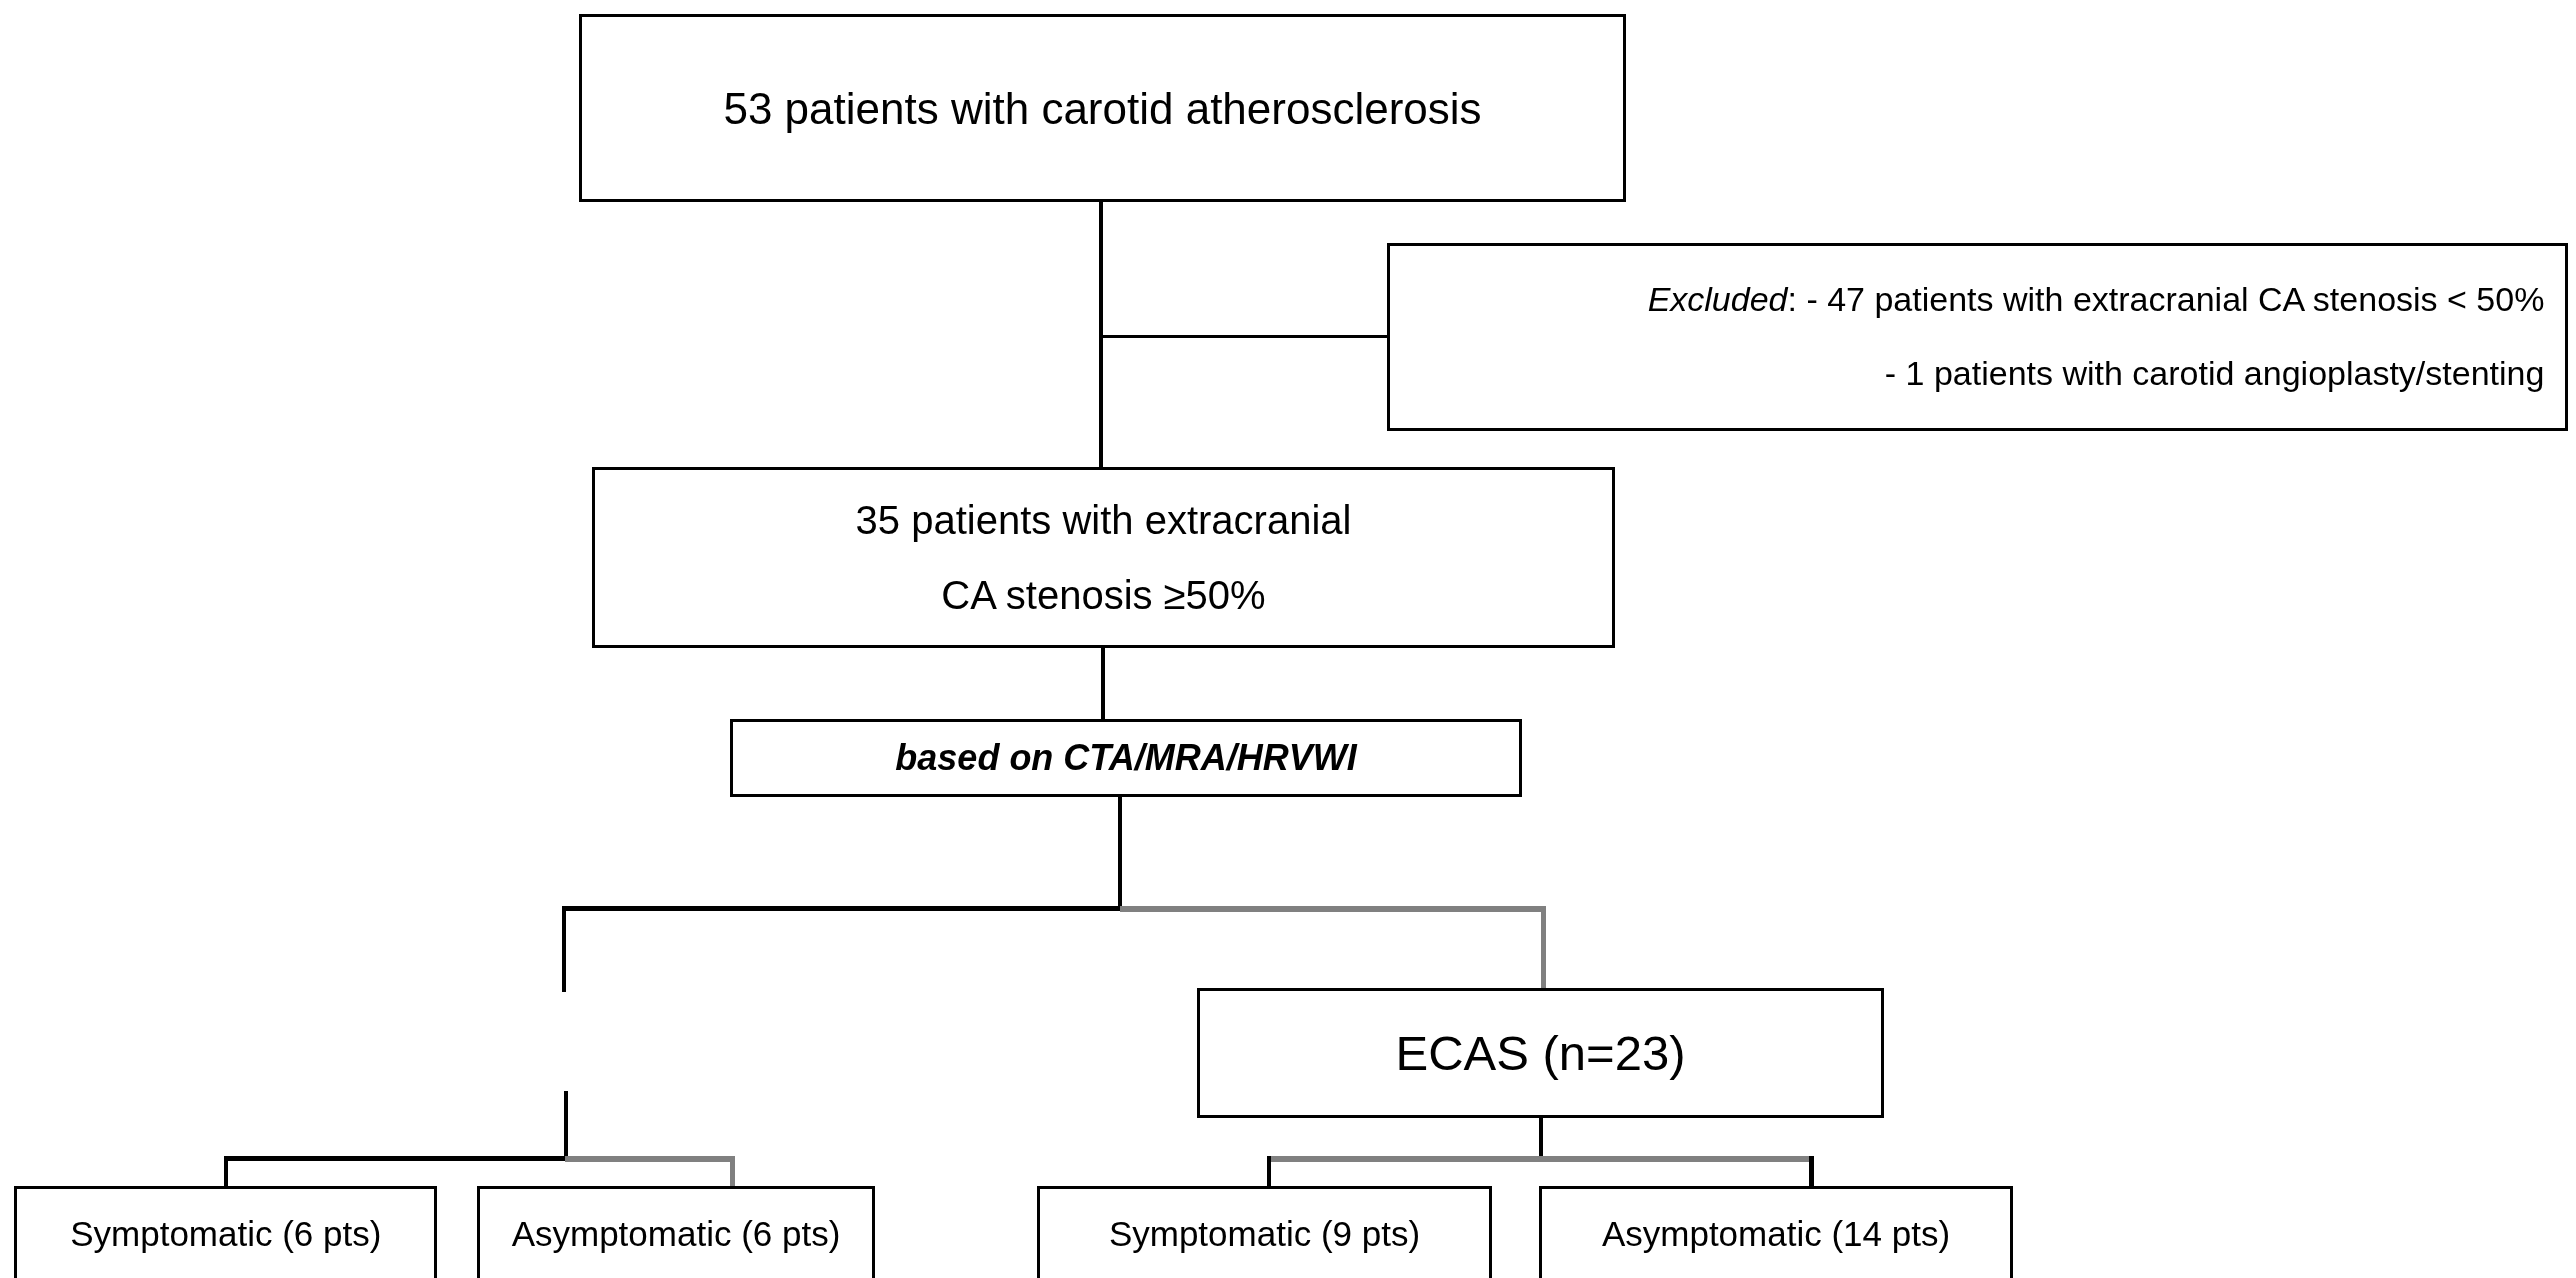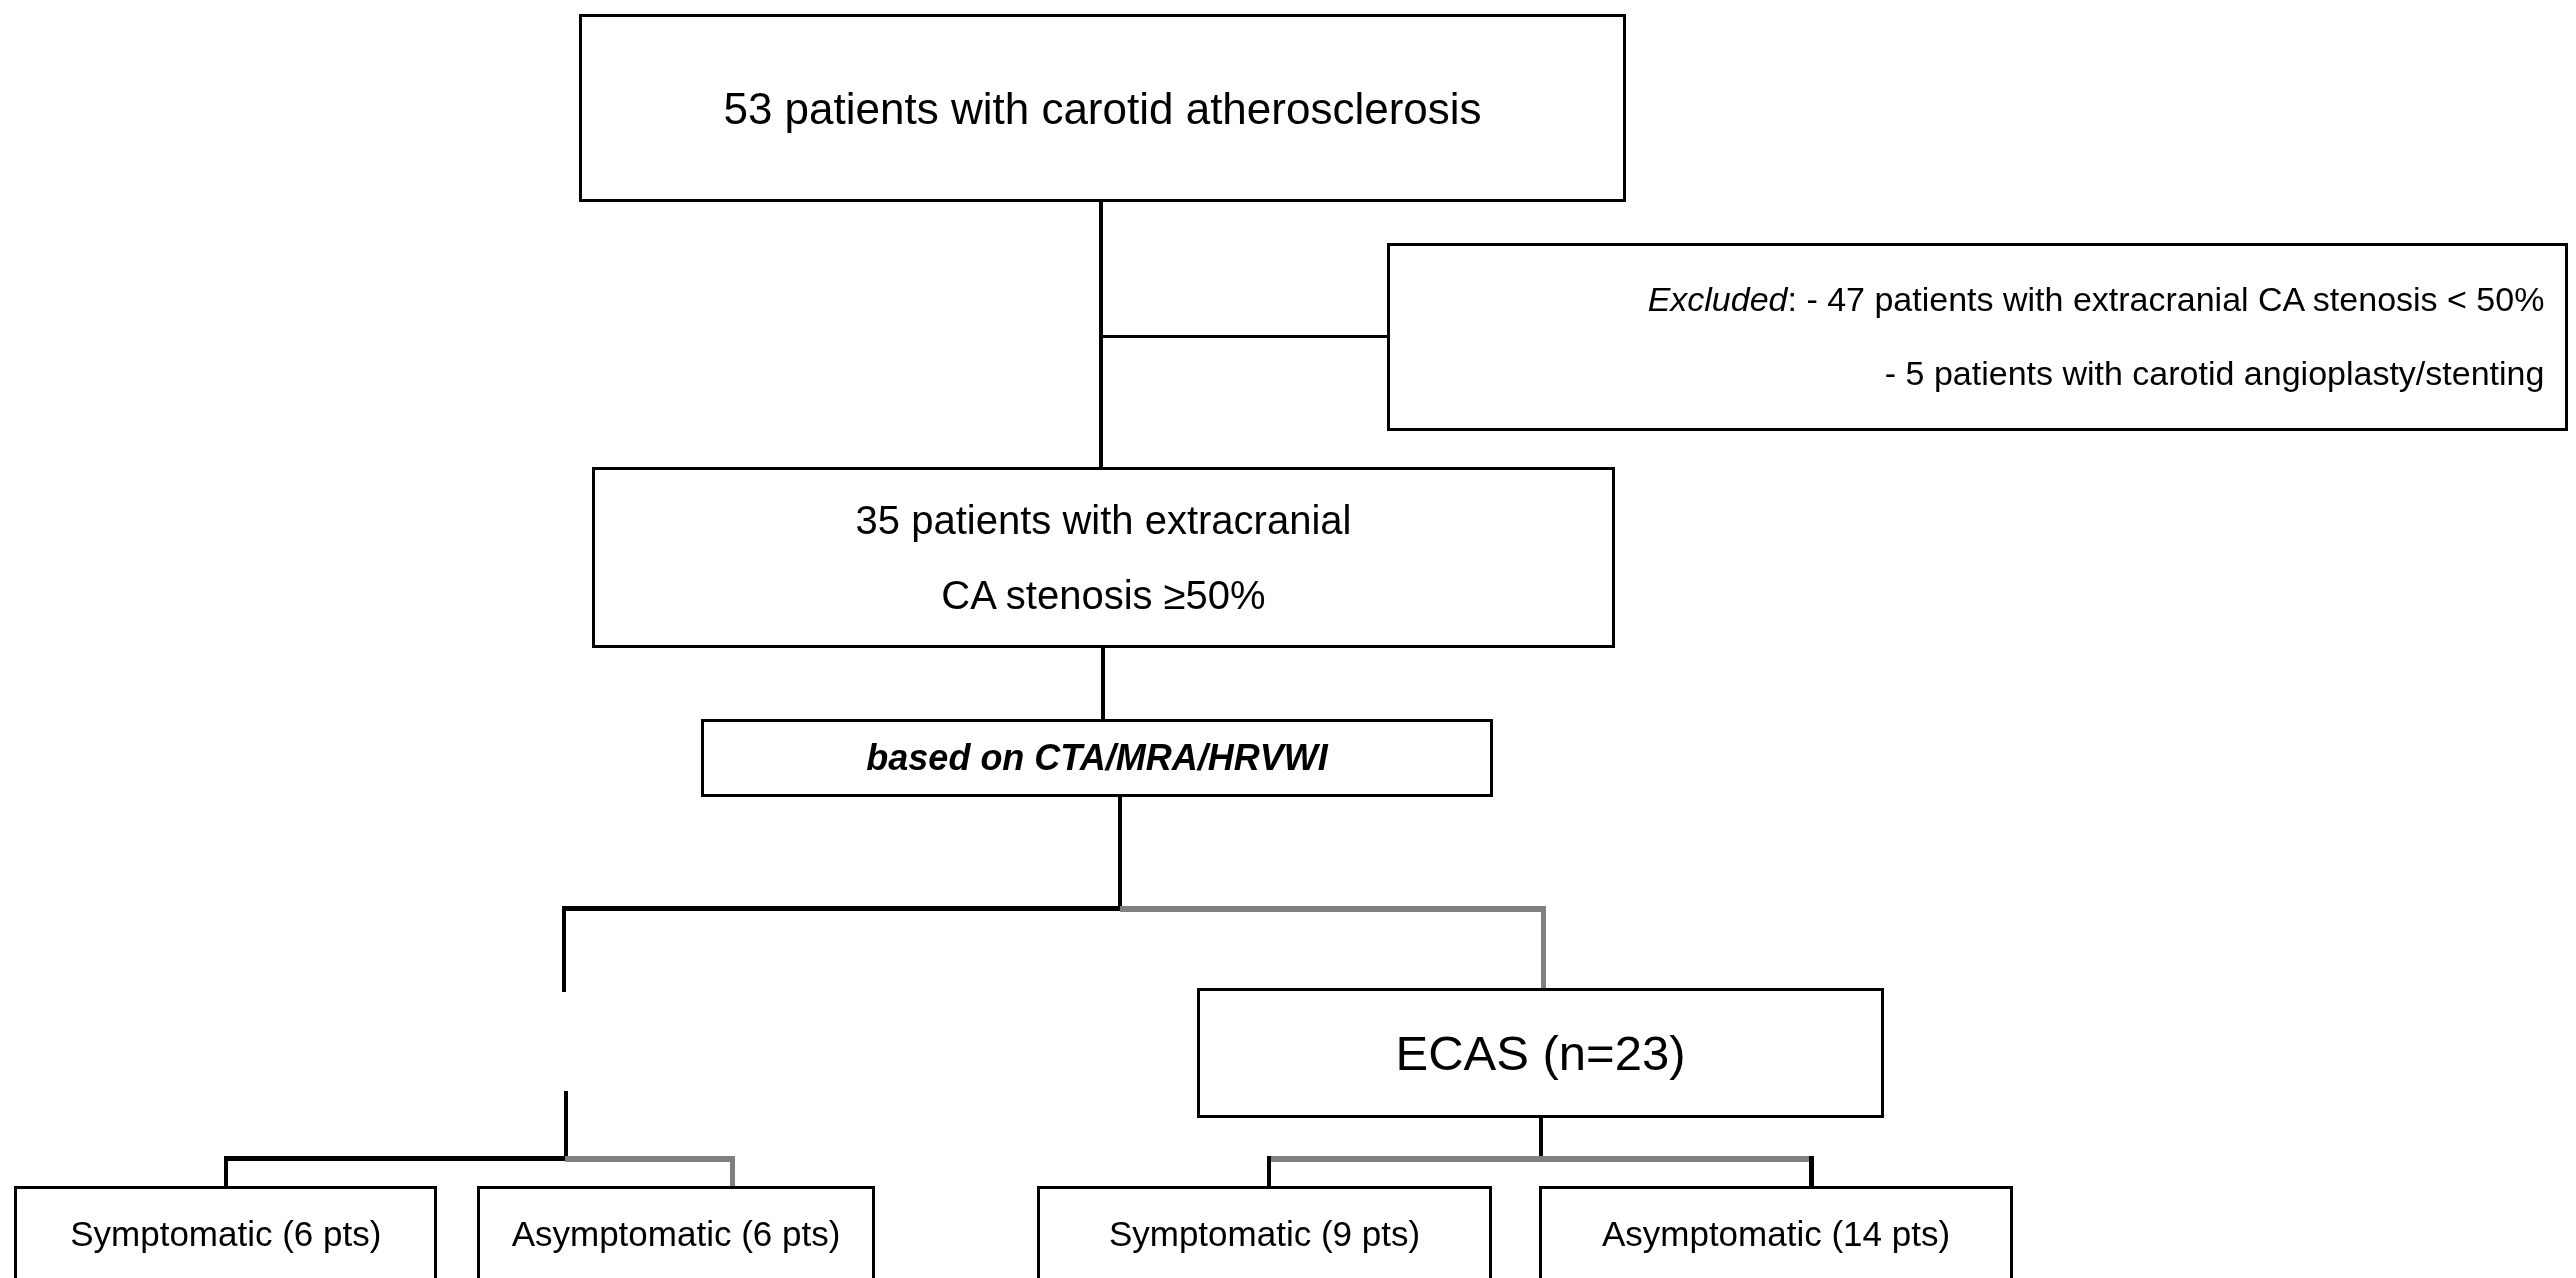--- a/index.html
+++ b/index.html
@@ -57,21 +57,21 @@
     gap: 28px;
   }
   #box-excluded .line { text-align: right; }
   #box-excluded .lead { font-style: italic; }
   #box-35 {
     left: 592px; top: 467px; width: 1023px; height: 181px;
     font-size: 40px;
   }
   #box-35 .line:first-child { margin-bottom: 20.6px; text-align: right; }
   #box-based {
-    left: 701px; top: 719px; width: 792px; height: 78px;
+    left: 730px; top: 719px; width: 792px; height: 78px;
     font-size: 36px;
     font-style: italic;
     font-weight: bold;
   }
   #box-icas {
     left: 280px; top: 988px; width: 557px; height: 105px;
     font-size: 49px;
   }
   #box-ecas {
     left: 1197px; top: 988px; width: 687px; height: 130px;
@@ -149,21 +149,21 @@
   <div class="connector gray" id="conn-ecas-bar"></div>
   <div class="connector" id="conn-ecas-down-l"></div>
   <div class="connector" id="conn-ecas-down-r"></div>
 
   <div class="box" id="box-top">
     <span class="line">53 patients with carotid atherosclerosis</span>
   </div>
 
   <div class="box" id="box-excluded">
     <span class="line"><em class="lead">Excluded</em><span>:</span> <span>- 47 patients with extracranial CA stenosis &lt; 50%</span></span>
-    <span class="line">- 5 patients with carotid angioplasty/stenting</span>
+    <span class="line">- 1 patients with carotid angioplasty/stenting</span>
   </div>
 
   <div class="box" id="box-35">
     <span class="line">35 patients with extracranial</span>
     <span class="line">CA stenosis ≥50%</span>
   </div>
 
   <div class="box" id="box-based">
     <span class="line">based on CTA/MRA/HRVWI</span>
   </div>

